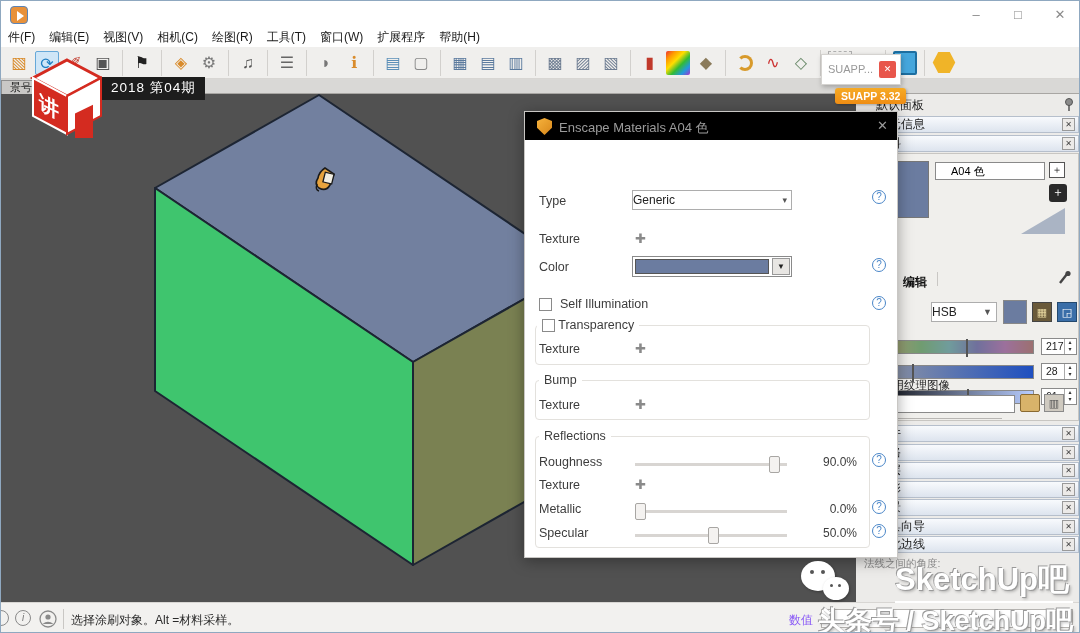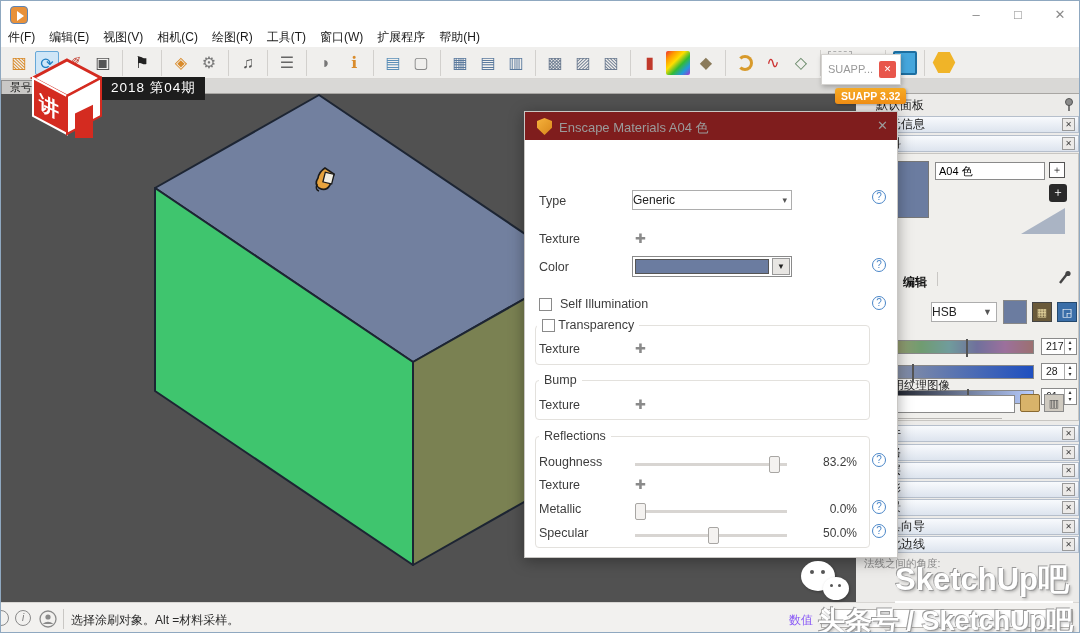--- a/index.html
+++ b/index.html
@@ -40,21 +40,21 @@
   .tray { position: absolute; left: 855px; top: 93px; width: 225px; height: 508px; background: #ecebe9; z-index: 2; font-size: 12px; color: #222; }
   .tray-header { position: absolute; left: 2px; width: 221px; height: 17px; background: linear-gradient(#f8fafd,#dde4ee); border: 1px solid #b6bfcc; font-size: 12px; line-height: 15px; padding-left: 18px; color: #1a1a1a; }
   .tray-x { position: absolute; right: 3px; top: 1px; width: 13px; height: 13px; background: #eceae8; border: 1px solid #9a9a9a; font-size: 8px; line-height: 11px; text-align: center; color: #444; }
   .spinbox { position: absolute; width: 36px; height: 17px; background: #fff; border: 1px solid #8a8a8a; font-size: 10.5px; line-height: 15px; padding-left: 4px; }
   .spin-arrows { position: absolute; right: 1px; top: 0; width: 11px; height: 15px; border-left: 1px solid #aaa; font-size: 6px; line-height: 7px; text-align: center; color: #333; }
   .slider-bar { position: absolute; left: 5px; width: 170px; height: 14px; border: 1px solid #888; }
   .slider-mark { position: absolute; top: -2px; width: 2px; height: 18px; background: #f5f5f5; border: 1px solid #555; }
 
   
   .dialog { position: absolute; left: 523px; top: 110px; width: 374px; height: 447px; background: #fff; border: 1px solid #c9c7c4; box-shadow: 0 3px 14px rgba(0,0,0,0.35); z-index: 5; }
-  .dlg-title { position: absolute; left: 0; top: 0; width: 100%; height: 28px; background: #7f1d1d; }
+  .dlg-title { position: absolute; left: 0; top: 0; width: 100%; height: 28px; background: #000000; }
   .shield { position: absolute; left: 12px; top: 6px; width: 15px; height: 17px; background: linear-gradient(135deg,#f6b23c,#d8871a); clip-path: polygon(50% 0, 100% 18%, 100% 58%, 50% 100%, 0 58%, 0 18%); }
   .dlg-tabbar { position: absolute; left: 0; top: 28px; width: 100%; height: 34px; background: #f7f5f2; border-bottom: 1px solid #e6e3df; }
   .dlg-tab { position: absolute; left: 14px; top: 9px; font-size: 13px; color: #3a3a3a; }
   .dlg-tab-underline { position: absolute; left: 3px; bottom: 0; width: 55px; height: 3px; background: #f0a030; }
   .fld-label { position: absolute; left: 14px; font-size: 12.5px; color: #3d3d3d; }
   .group { position: absolute; left: 10px; width: 335px; border: 1px solid #e3e1dd; border-radius: 4px; }
   .legend { position: absolute; top: -8px; left: 3px; background: #fff; padding: 0 5px; font-size: 12.5px; color: #3d3d3d; }
   .plusbtn { position: absolute; font-size: 13px; color: #8a8a8a; font-weight: bold; }
   .help { position: absolute; width: 14px; height: 14px; border: 1px solid #4a86c8; border-radius: 50%; color: #4a86c8; font-size: 10px; line-height: 12px; text-align: center; }
   .checkbox { position: absolute; width: 13px; height: 13px; background: #fff; border: 1px solid #8a8a8a; }
@@ -184,21 +184,21 @@
     </div>
     <div class="tray-header" style="top:41px;">
       <span>材料</span>
       <span class="tray-x">✕</span>
     </div>
 
     <div class="abs" style="left:2px; top:59px; width:221px; height:268px; background:#f0efec; border:1px solid #c8c6c2;">
       <div class="abs" style="left: 12px; top: 7px; width: 58px; height: 57px; border: 1px solid rgb(119, 119, 119); background: rgb(107, 124, 160);" id="mat-thumb">
         <div class="abs" style="left:0; bottom:0; width:0; height:0; border-bottom:12px solid #fff; border-right:12px solid transparent;"></div>
       </div>
-      <input class="abs" style="left: 76px; top: 8px; width: 110px; height: 18px; border: 1px solid rgb(138, 138, 138); font-size: 11px; padding: 0px 3px;" value="A04 色">
+      <input class="abs" style="left: 76px; top: 8px; width: 110px; height: 18px; border: 1px solid rgb(138, 138, 138); font-size: 11px; padding: 0px 15px;" value="A04 色">
       <div class="abs" style="left:190px; top:8px; width:16px; height:16px; border:1px solid #555; background:#fff; font-size:10px; line-height:14px; text-align:center; color:#222;">＋</div>
       <div class="abs" style="left:190px; top:30px; width:18px; height:18px; background:#2a2a2a; border-radius:3px; color:#fff; font-size:12px; line-height:17px; text-align:center;">＋</div>
       <div class="abs" style="left:162px; top:54px; width:0; height:0; border-bottom:26px solid #aab4c4; border-left:44px solid transparent;"></div>
 
       <div class="abs" style="left:8px; top:120px; font-size:12px; color:#333;">选择</div>
       <div class="abs" style="left:44px; top:120px; font-size:12px; color:#111; font-weight:bold;">编辑</div>
       <div class="vsep" style="left:78px; top:118px; height:14px;"></div>
       <svg class="abs" style="left:198px; top:116px;" width="14" height="16">
         <line x1="3" y1="13" x2="10" y2="4" stroke="#444" stroke-width="2.4"></line>
           <circle cx="11" cy="3.5" r="2.6" fill="#444"></circle>
@@ -297,21 +297,21 @@
     <div class="fld-label" style="top:286px;">Texture</div>
     <div class="plusbtn" style="left:110px; top:285px;">✚</div>
 
     <div class="group" style="top:324px; height:112px;">
       <span class="legend">Reflections</span>
     </div>
     <div class="fld-label" style="top:343px;">Roughness</div>
     <div class="track" style="left:110px; top:351px; width:152px;">
       <div class="thumb" style="left:88%;"></div>
     </div>
-    <div class="pctval" style="left:282px; top:343px;">83.2%</div>
+    <div class="pctval" style="left:282px; top:343px;">90.0%</div>
     <div class="help" style="left:347px; top:341px;">?</div>
 
     <div class="fld-label" style="top:366px;">Texture</div>
     <div class="plusbtn" style="left:110px; top:365px;">✚</div>
 
     <div class="fld-label" style="top:390px;">Metallic</div>
     <div class="track" style="left:110px; top:398px; width:152px;">
       <div class="thumb" style="left:0%;"></div>
     </div>
     <div class="pctval" style="left:282px; top:390px;">0.0%</div>

